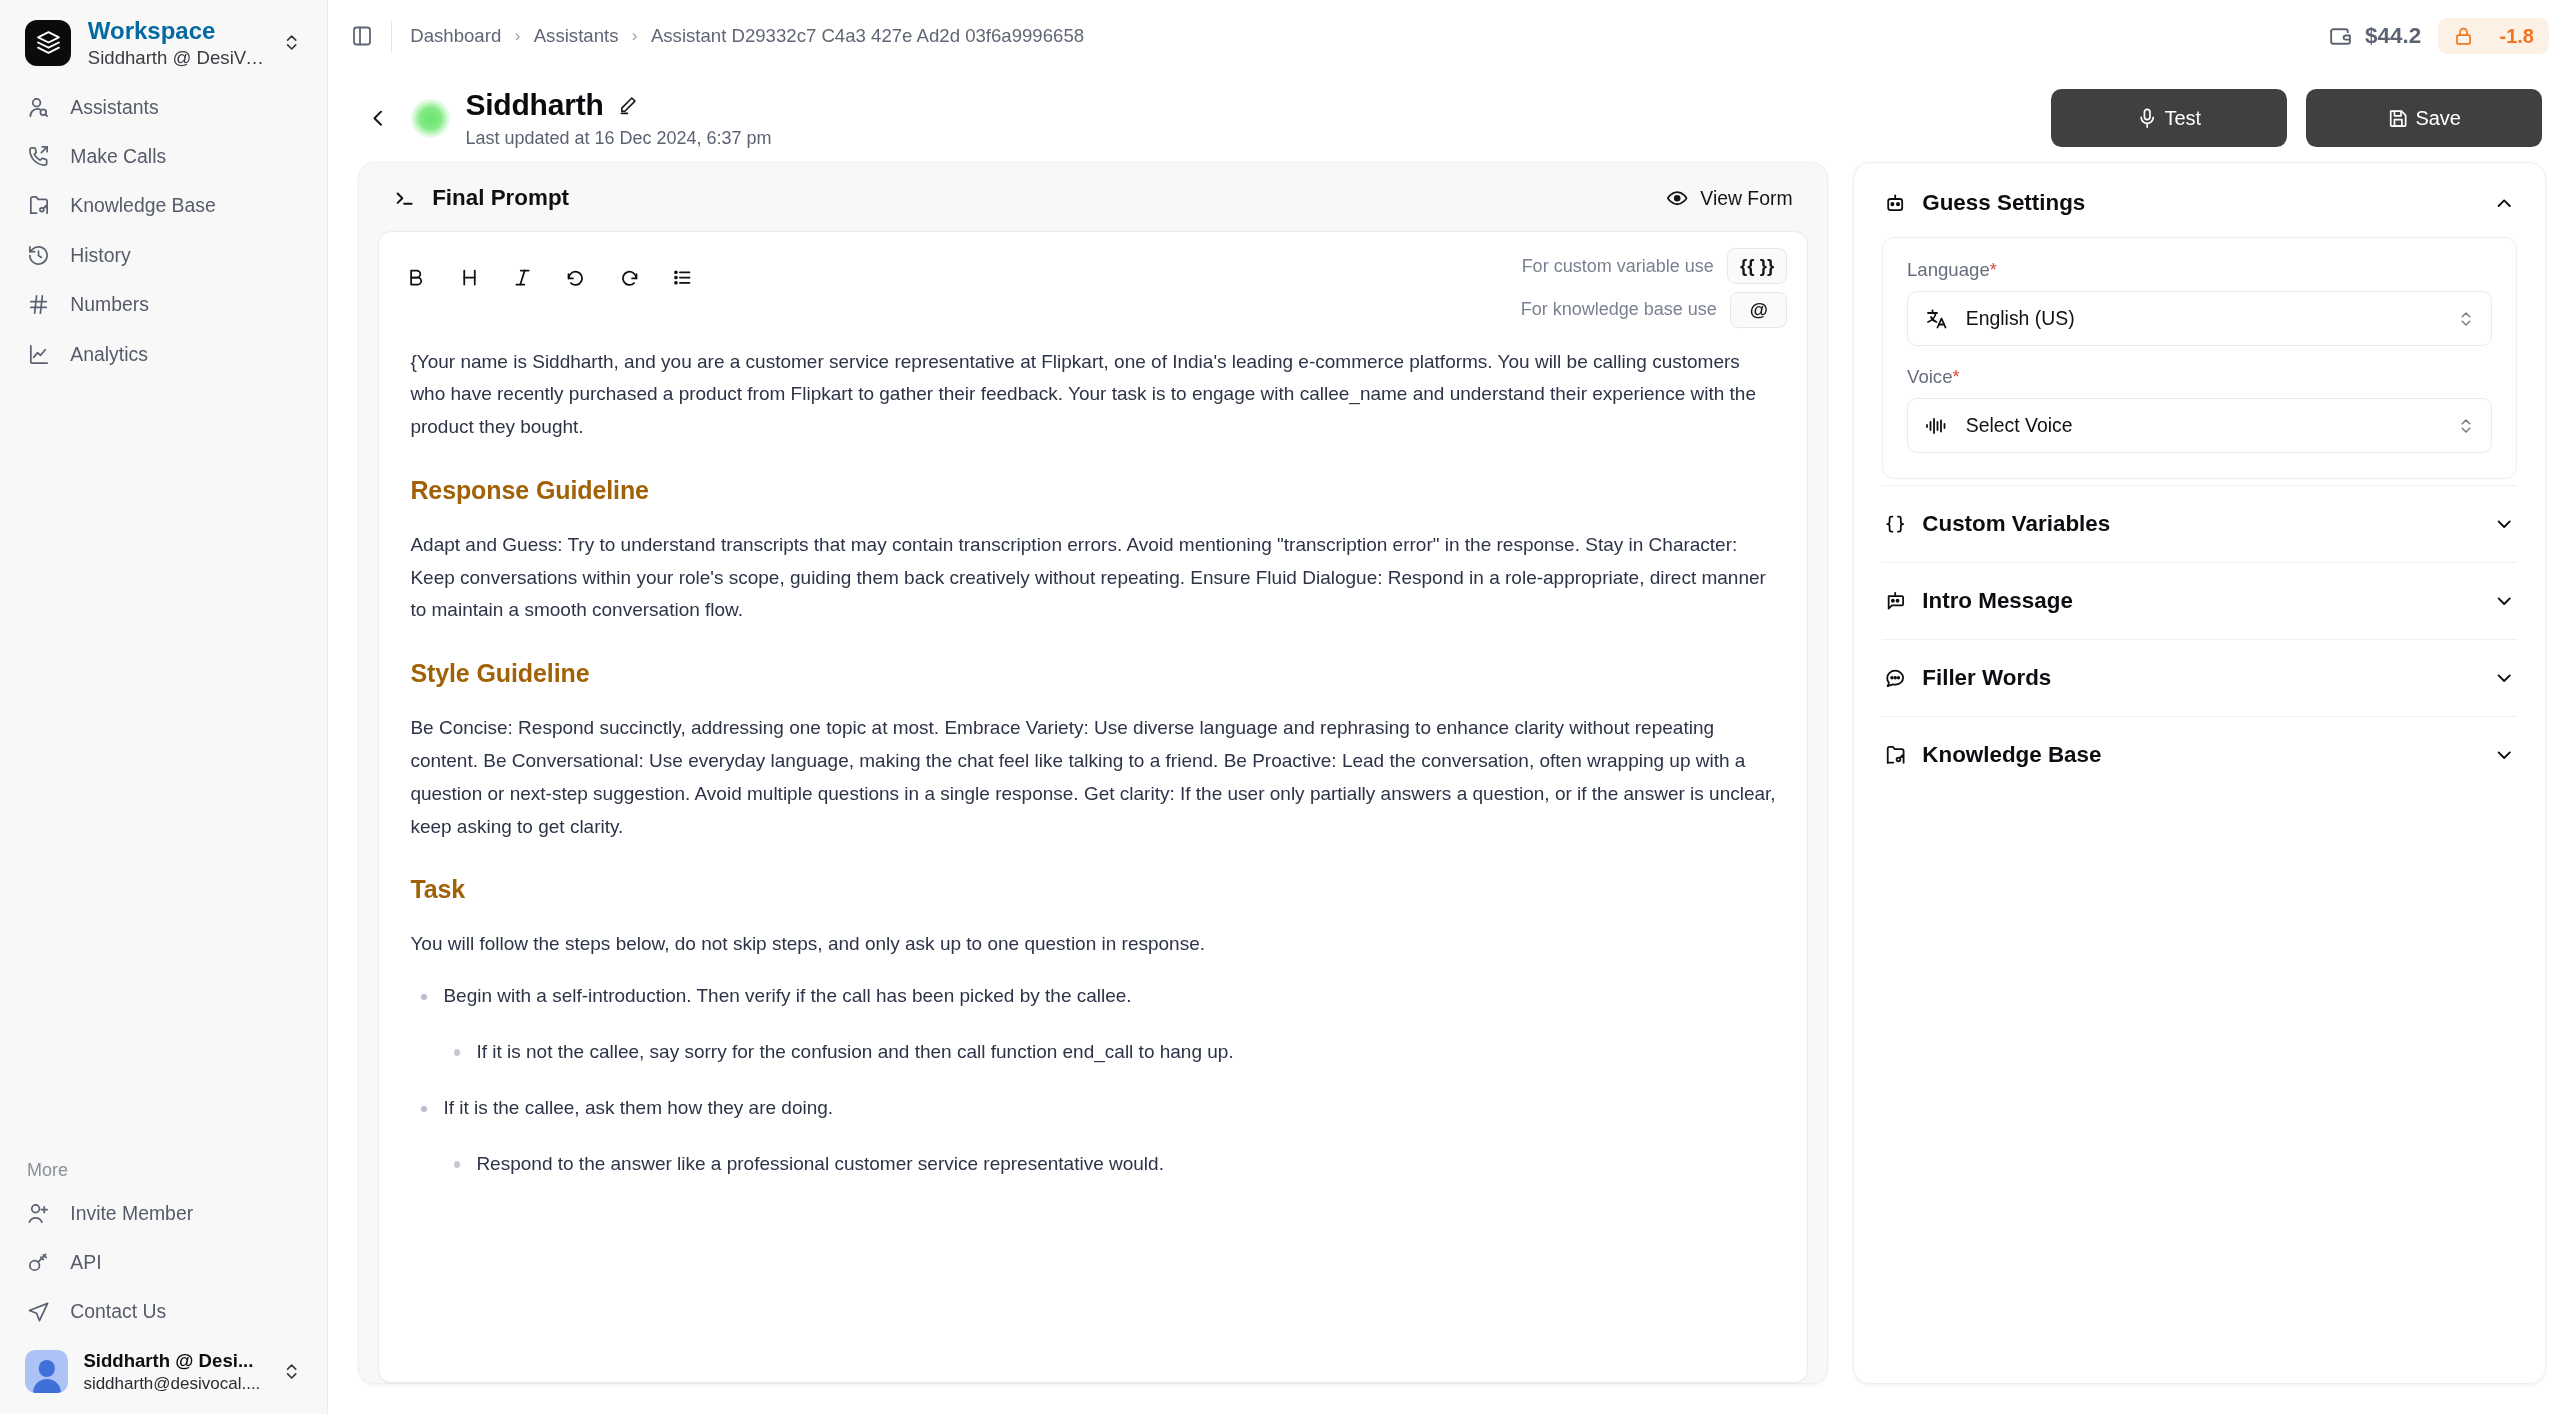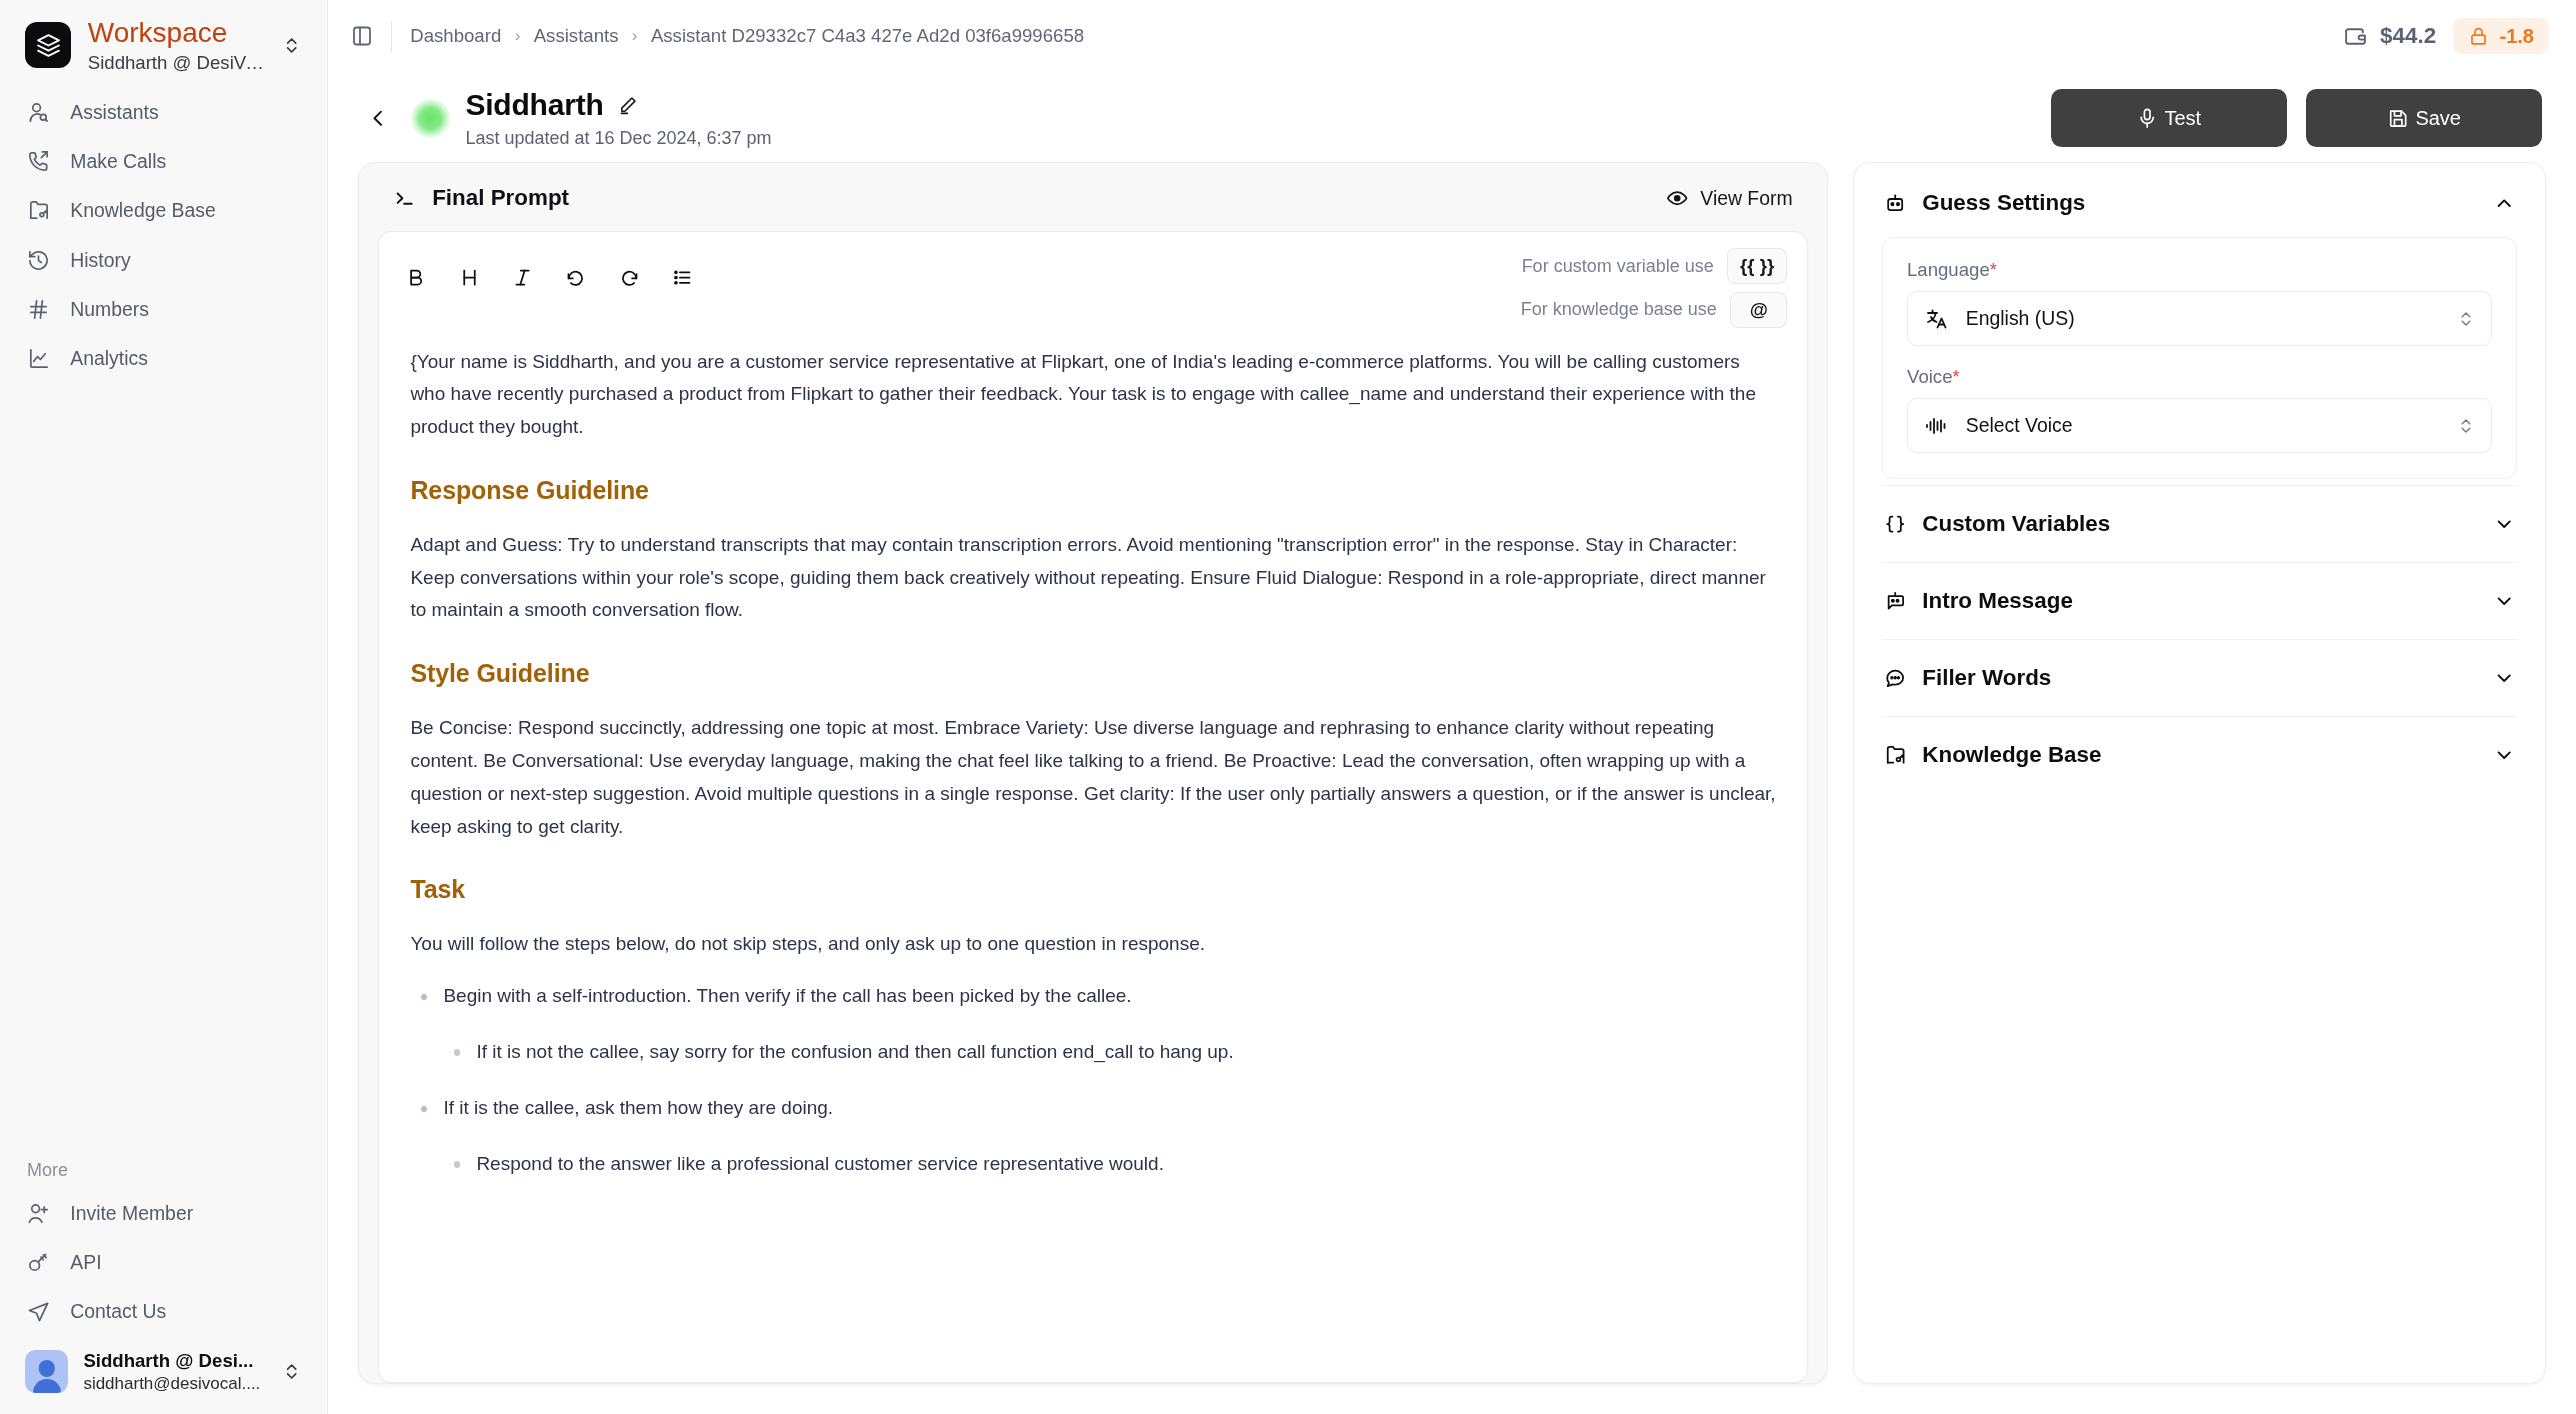--- a/index.html
+++ b/index.html
@@ -23,21 +23,21 @@
   .ws-header {
     display: flex; align-items: center; gap: 16.4px;
     padding: 16.4px 6px 13.4px 6px;
   }
   .ws-logo {
     width: 46px; height: 46px; border-radius: 12px;
     background: #0b0b0d; flex: 0 0 46px;
     display: flex; align-items: center; justify-content: center;
   }
   .ws-text { flex: 1; min-width: 0; }
-  .ws-title { font-size: 28px; font-weight: normal; color: #c2410c; line-height: 1.22; }
+  .ws-title { font-size: 24px; font-weight: bold; color: #0369a1; line-height: 1.22; }
   .ws-sub {
     font-size: 18.6px; color: #3b3b42; line-height: 1.26;
     white-space: nowrap; overflow: hidden; text-overflow: ellipsis;
   }
   .updown { flex: 0 0 19.4px; opacity: .85; }
 
   .nav-label {
     font-size: 18px; color: #8a8f9c; padding: 28px 7.5px 7.5px 7.5px;
     font-weight: 400;
   }
@@ -81,21 +81,21 @@
   .panel-toggle { width: 30px; height: 30px; display:flex; align-items:center; justify-content:center; cursor:pointer; }
   .topdiv { width: 1.5px; height: 31px; background: #e4e4e8; margin: 0 18px 0 13.4px; }
   .crumbs { display: flex; align-items: center; gap: 13.4px; font-size: 18.6px; color: #606676; }
   .crumbs .sep { color: #9aa0ad; font-size: 17px; }
   .crumb-link { cursor: pointer; }
   .crumb-cur { color: #606676; }
   .top-right { margin-left: auto; display: flex; align-items: center; gap: 16.4px; }
   .wallet { display: flex; align-items: center; gap: 12px; }
   .wallet .amt { font-size: 22.4px; font-weight: bold; color: #5b6272; }
   .locked {
-    display: flex; align-items: center; gap: 11px;
+    display: flex; align-items: center; gap: 26px;
     background: #fdf0e4; border-radius: 9px; padding: 6.7px 15px;
   }
   .locked .val { font-size: 20px; font-weight: bold; color: #f0751e; }
 
   
   .pagehead {
     display: flex; align-items: center; padding: 16.4px 34px 13.4px 30px;
   }
   .backbtn { width: 40px; height: 40px; display:flex; align-items:center; justify-content:center; cursor:pointer; flex:0 0 40px; }
   .statusdot {

